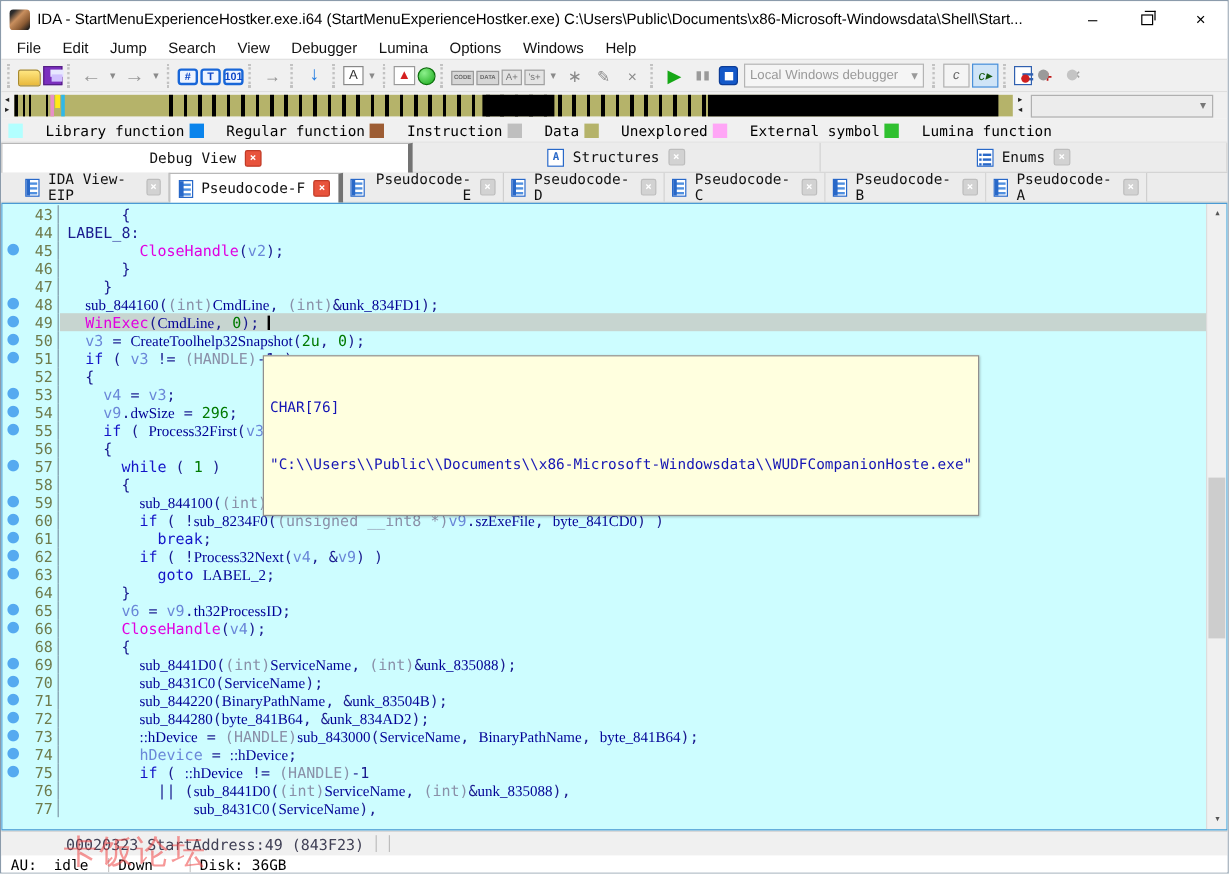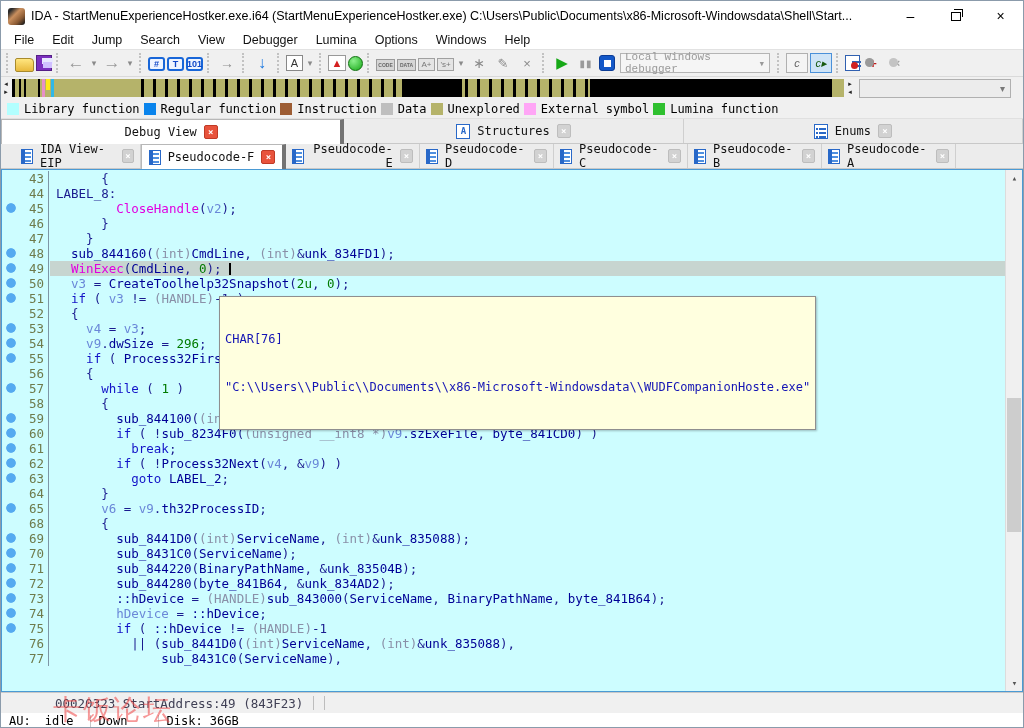--- a/index.html
+++ b/index.html
@@ -44,21 +44,21 @@
   .i-cbox{border:1px solid #b0b0b0;background:#f4f4f4;color:#666;font-size:11px;font-style:italic;}
   .i-cbox-active{border:1px solid #4a90d9;background:#cfe4f7;color:#16590f;font-size:11px;font-style:italic;}
   .i-bplist{border:1px solid #3060b0;background:#fff;width:15px;height:16px;}
   .i-bplist::before{content:"";position:absolute;left:6px;top:5px;width:9px;height:2px;background:#3060b0;box-shadow:0 4px 0 #3060b0;}
   .i-bplist::after{content:"";position:absolute;right:1px;bottom:1px;width:7px;height:7px;border-radius:50%;background:#d02020;}
   .i-bpadd{color:#c01818;font-weight:bold;font-size:13px;}
   .i-bpadd::before{content:"";position:absolute;left:3px;top:5px;width:9px;height:9px;border-radius:50%;background:#9a9a9a;}
   .i-bpdel{color:#a0a0a0;font-weight:bold;font-size:11px;}
   .i-bpdel::before{content:"";position:absolute;left:3px;top:5px;width:9px;height:9px;border-radius:50%;background:#c4c4c4;}
   #dbg-combo{width:150px;height:20px;border:1px solid #b4b4b4;background:#f5f5f5;color:#9a9a9a;
-     font-family:Liberation Mono, monospace;font-size:11px;display:flex;align-items:center;
+     font-family:Liberation Sans, sans-serif;font-size:11px;display:flex;align-items:center;
      padding:0 4px;margin:0 4px;justify-content:space-between;}
   
   #navrow{height:22px;flex:0 0 22px;background:#f0f0f0;display:flex;align-items:center;}
   .bandarrows{width:10px;display:flex;flex-direction:column;align-items:center;font-size:7px;color:#222;line-height:8px;}
   #band{height:18px;flex:0 0 832px;background-color:#b5b36a;position:relative;margin:0 1px;
     background-image:
       linear-gradient(90deg,#000 0 3px,transparent 3px 7px,#000 7px 9px,transparent 9px 12px,#000 12px 14px,transparent 14px 26px,#000 26px 28px,transparent 28px 100%),
       repeating-linear-gradient(90deg,transparent 0 9px,#000 9px 12px),
       linear-gradient(#000,#000),
       linear-gradient(#000,#000);
@@ -67,21 +67,21 @@
     background-position:0 0,120px 0,390px 0,578px 0;}
   #band .mk{position:absolute;top:0;bottom:0;}
   #mk-pink{left:30px;width:3px;background:#e890c8;}
   #mk-yellow{left:34px;width:4px;height:11px;background:#ffe818;}
   #mk-cyan{left:39px;width:3px;background:#30b8e8;}
   #band-combo{width:152px;height:19px;border:1px solid #b0b0b0;background:#ececec;margin-left:4px;
       display:flex;align-items:center;justify-content:flex-end;padding:0 5px;color:#777;font-size:10px;}
   
   #legend{height:20px;flex:0 0 20px;background:#f0f0f0;display:flex;align-items:center;
      font-family:"DejaVu Sans Mono",monospace;font-size:12px;color:#000;padding-left:6px;border-bottom:1px solid #e0e0e0;}
-  .lg{display:flex;align-items:center;margin-right:4px;}
+  .lg{display:flex;align-items:center;margin-right:4px;gap:14px;}
   .lg .sw{width:12px;height:12px;margin-right:5px;}
   
   .tabrow{display:flex;background:#ececec;border-bottom:1px solid #c8c8c8;font-family:"DejaVu Sans Mono",monospace;font-size:12px;}
   #tabrow1{height:25px;flex:0 0 25px;}
   #tabrow2{height:25px;flex:0 0 25px;}
   .tab{display:flex;align-items:center;justify-content:center;position:relative;border-right:1px solid #cfcfcf;
        background:#ececec;color:#111;gap:7px;padding:0 6px;}
   .tab.active{background:#fff;border-top:1px solid #b8b8b8;border-left:1px solid #b8b8b8;border-right:4px solid #737373;margin-bottom:-1px;}
   .closebox{width:14px;height:14px;display:flex;align-items:center;justify-content:center;
      font-size:9px;font-weight:bold;border-radius:2px;}
@@ -98,21 +98,21 @@
   #codepanel{height:523px;flex:0 0 523px;background:#cdfdff;border:1px solid #4a9ad4;position:relative;overflow:hidden;
      font-family:"DejaVu Sans Mono","Liberation Mono",monospace;font-size:12.5px;}
   #codelines{position:absolute;left:0;top:1px;right:17px;}
   .cl{display:flex;height:15px;line-height:15px;white-space:pre;}
   .cl.hl{background:linear-gradient(to right,transparent 48px,#c7d5d0 48px);}
   .bp{width:17px;flex:0 0 17px;}
   .bp.on{background:radial-gradient(circle at 9px 7px,#55aaf0 4.4px,transparent 5.2px);}
   .ln{width:29px;flex:0 0 29px;text-align:right;color:#6e7b4c;padding-right:4px;}
   .gsep{width:1px;flex:0 0 1px;background:#7e96a6;}
   .ct{padding-left:7px;}
-  .s-p{color:#1b1b8f;} .s-k{color:#1414c8;} .s-g{color:#000096;} .s-a{color:#e000e0;margin-top:12px;}
+  .s-p{color:#1b1b8f;} .s-k{color:#1414c8;} .s-g{color:#000096;font-family:Liberation Serif, serif;} .s-a{color:#e000e0;margin-top:12px;}
   .s-v{color:#6a87d8;} .s-n{color:#007a00;} .s-t{color:#8a90a8;}
   .caret{display:inline-block;width:2px;height:12px;background:#000;vertical-align:-2px;margin-left:7px;}
   #tooltip{position:absolute;left:202px;top:126px;background:#ffffdf;border:1px solid #8f8f8f;
      box-shadow:1px 1px 2px rgba(0,0,0,.25);padding:2px 5px;font-size:12px;line-height:16px;color:#1515b4;z-index:10;white-space:pre;margin-left:15px;}
   
   #vscroll{position:absolute;right:0;top:0;bottom:0;width:17px;background:#f0f0f0;border-left:1px solid #dcdcdc;}
   .scr-arrow{position:absolute;left:0;width:17px;height:16px;display:flex;align-items:center;justify-content:center;color:#555;font-size:9px;}
   #scr-up{top:0;} #scr-down{bottom:0;}
   #scr-thumb{position:absolute;left:1px;width:14px;top:228px;height:134px;background:#cdcdcd;}
   
@@ -323,20 +323,21 @@
         <div class="cl"><span class="bp"></span><span class="ln">56</span><span class="gsep"></span><span class="ct"><span class="s-p">    {</span></span></div>
         <div class="cl"><span class="bp on"></span><span class="ln">57</span><span class="gsep"></span><span class="ct"><span class="s-p">      </span><span class="s-k">while</span><span class="s-p"> ( </span><span class="s-n">1</span><span class="s-p"> )</span></span></div>
         <div class="cl"><span class="bp"></span><span class="ln">58</span><span class="gsep"></span><span class="ct"><span class="s-p">      {</span></span></div>
         <div class="cl"><span class="bp on"></span><span class="ln">59</span><span class="gsep"></span><span class="ct"><span class="s-p">        </span><span class="s-g">sub_844100</span><span class="s-p">(</span><span class="s-t">(int)</span><span class="s-g">byte_841CD0</span><span class="s-p">, </span><span class="s-t">(int)</span><span class="s-p">&amp;</span><span class="s-g">unk_834F88</span><span class="s-p">);</span></span></div>
         <div class="cl"><span class="bp on"></span><span class="ln">60</span><span class="gsep"></span><span class="ct"><span class="s-p">        </span><span class="s-k">if</span><span class="s-p"> ( !</span><span class="s-g">sub_8234F0</span><span class="s-p">(</span><span class="s-t">(unsigned __int8 *)</span><span class="s-v">v9</span><span class="s-p">.</span><span class="s-g">szExeFile</span><span class="s-p">, </span><span class="s-g">byte_841CD0</span><span class="s-p">) )</span></span></div>
         <div class="cl"><span class="bp on"></span><span class="ln">61</span><span class="gsep"></span><span class="ct"><span class="s-p">          </span><span class="s-k">break</span><span class="s-p">;</span></span></div>
         <div class="cl"><span class="bp on"></span><span class="ln">62</span><span class="gsep"></span><span class="ct"><span class="s-p">        </span><span class="s-k">if</span><span class="s-p"> ( !</span><span class="s-g">Process32Next</span><span class="s-p">(</span><span class="s-v">v4</span><span class="s-p">, &amp;</span><span class="s-v">v9</span><span class="s-p">) )</span></span></div>
         <div class="cl"><span class="bp on"></span><span class="ln">63</span><span class="gsep"></span><span class="ct"><span class="s-p">          </span><span class="s-k">goto</span><span class="s-p"> </span><span class="s-g">LABEL_2</span><span class="s-p">;</span></span></div>
         <div class="cl"><span class="bp"></span><span class="ln">64</span><span class="gsep"></span><span class="ct"><span class="s-p">      }</span></span></div>
         <div class="cl"><span class="bp on"></span><span class="ln">65</span><span class="gsep"></span><span class="ct"><span class="s-p">      </span><span class="s-v">v6</span><span class="s-p"> = </span><span class="s-v">v9</span><span class="s-p">.</span><span class="s-g">th32ProcessID</span><span class="s-p">;</span></span></div>
+        <div class="cl"><span class="bp on"></span><span class="ln">66</span><span class="gsep"></span><span class="ct"><span class="s-p">      </span><span class="s-a">CloseHandle</span><span class="s-p">(</span><span class="s-v">v4</span><span class="s-p">);</span></span></div>
         <div class="cl"><span class="bp"></span><span class="ln">68</span><span class="gsep"></span><span class="ct"><span class="s-p">      {</span></span></div>
         <div class="cl"><span class="bp on"></span><span class="ln">69</span><span class="gsep"></span><span class="ct"><span class="s-p">        </span><span class="s-g">sub_8441D0</span><span class="s-p">(</span><span class="s-t">(int)</span><span class="s-g">ServiceName</span><span class="s-p">, </span><span class="s-t">(int)</span><span class="s-p">&amp;</span><span class="s-g">unk_835088</span><span class="s-p">);</span></span></div>
         <div class="cl"><span class="bp on"></span><span class="ln">70</span><span class="gsep"></span><span class="ct"><span class="s-p">        </span><span class="s-g">sub_8431C0</span><span class="s-p">(</span><span class="s-g">ServiceName</span><span class="s-p">);</span></span></div>
         <div class="cl"><span class="bp on"></span><span class="ln">71</span><span class="gsep"></span><span class="ct"><span class="s-p">        </span><span class="s-g">sub_844220</span><span class="s-p">(</span><span class="s-g">BinaryPathName</span><span class="s-p">, &amp;</span><span class="s-g">unk_83504B</span><span class="s-p">);</span></span></div>
         <div class="cl"><span class="bp on"></span><span class="ln">72</span><span class="gsep"></span><span class="ct"><span class="s-p">        </span><span class="s-g">sub_844280</span><span class="s-p">(</span><span class="s-g">byte_841B64</span><span class="s-p">, &amp;</span><span class="s-g">unk_834AD2</span><span class="s-p">);</span></span></div>
         <div class="cl"><span class="bp on"></span><span class="ln">73</span><span class="gsep"></span><span class="ct"><span class="s-p">        </span><span class="s-g">::hDevice</span><span class="s-p"> = </span><span class="s-t">(HANDLE)</span><span class="s-g">sub_843000</span><span class="s-p">(</span><span class="s-g">ServiceName</span><span class="s-p">, </span><span class="s-g">BinaryPathName</span><span class="s-p">, </span><span class="s-g">byte_841B64</span><span class="s-p">);</span></span></div>
         <div class="cl"><span class="bp on"></span><span class="ln">74</span><span class="gsep"></span><span class="ct"><span class="s-p">        </span><span class="s-v">hDevice</span><span class="s-p"> = </span><span class="s-g">::hDevice</span><span class="s-p">;</span></span></div>
         <div class="cl"><span class="bp on"></span><span class="ln">75</span><span class="gsep"></span><span class="ct"><span class="s-p">        </span><span class="s-k">if</span><span class="s-p"> ( </span><span class="s-g">::hDevice</span><span class="s-p"> != </span><span class="s-t">(HANDLE)</span><span class="s-p">-1</span></span></div>
         <div class="cl"><span class="bp"></span><span class="ln">76</span><span class="gsep"></span><span class="ct"><span class="s-p">          || (</span><span class="s-g">sub_8441D0</span><span class="s-p">(</span><span class="s-t">(int)</span><span class="s-g">ServiceName</span><span class="s-p">, </span><span class="s-t">(int)</span><span class="s-p">&amp;</span><span class="s-g">unk_835088</span><span class="s-p">),</span></span></div>
         <div class="cl"><span class="bp"></span><span class="ln">77</span><span class="gsep"></span><span class="ct"><span class="s-p">              </span><span class="s-g">sub_8431C0</span><span class="s-p">(</span><span class="s-g">ServiceName</span><span class="s-p">),</span></span></div>

